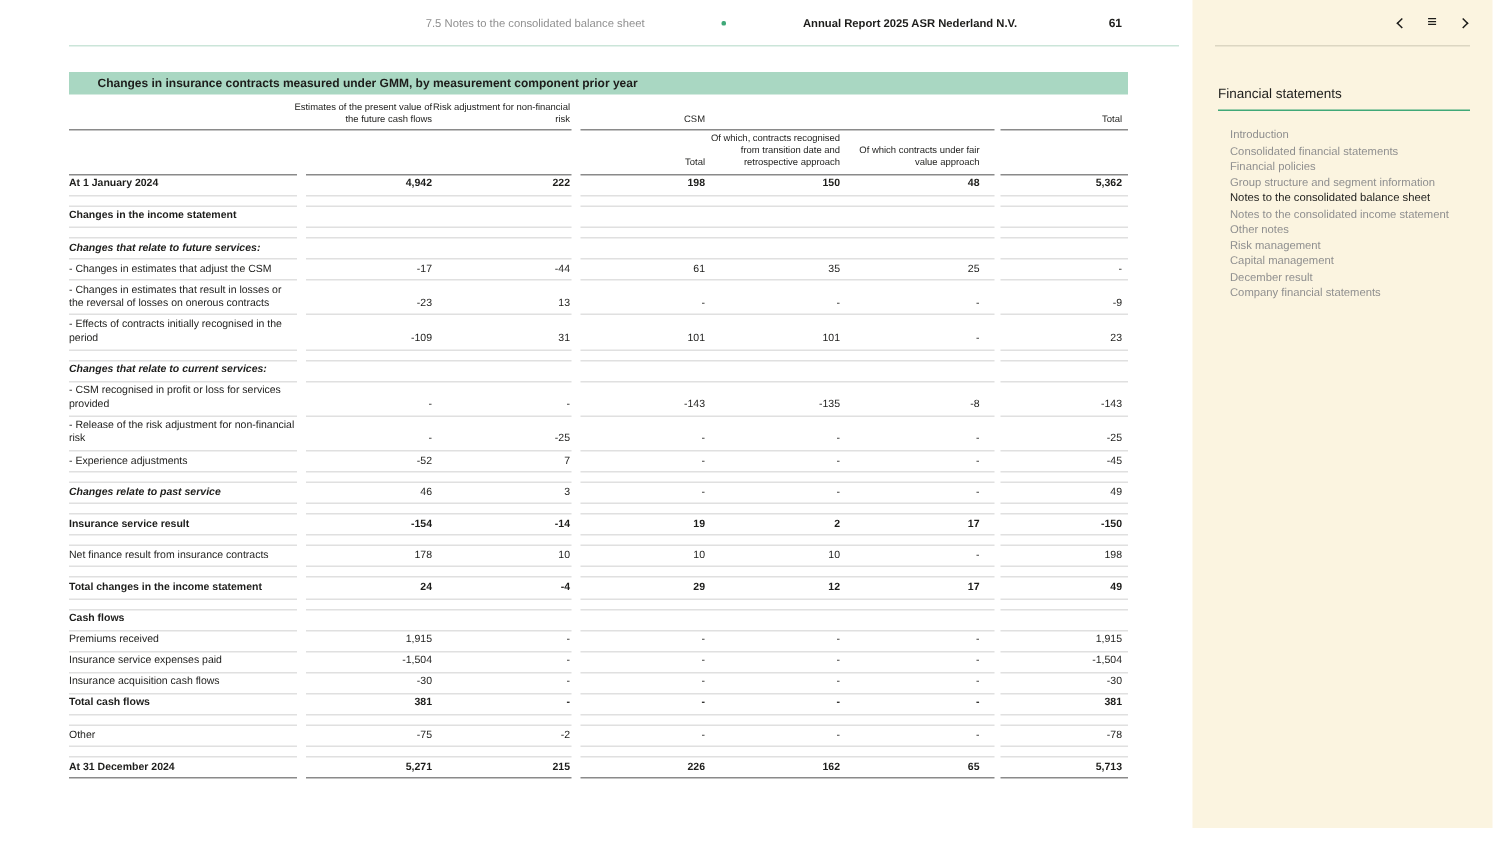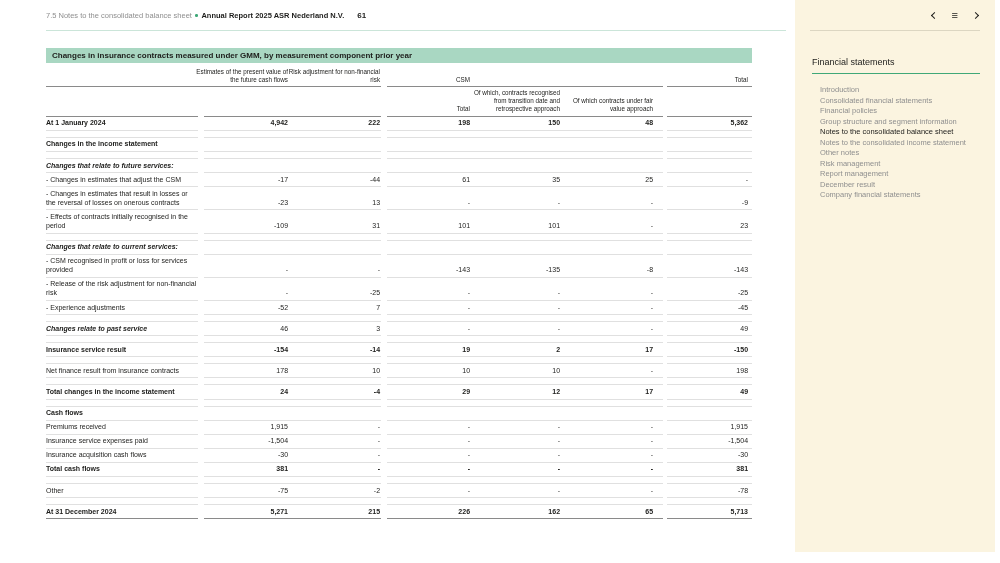--- a/index.html
+++ b/index.html
@@ -19,38 +19,38 @@
     background:#fff;
     font-family:"Liberation Sans",sans-serif;
     color:var(--text-dark);
     position:relative;
     overflow:hidden;
   }
   
   .content{position:absolute;left:46px;top:0;width:706px}
   .breadcrumb{
     position:absolute;top:11px;left:0;width:702px;
-    display:flex;align-items:baseline;
-    font-size:7.5px;white-space:nowrap;
+    display:flex;justify-content:flex-end;align-items:baseline;
+    font-size:7.5px;white-space:nowrap;gap:48px;
   }
   .bc-light{color:var(--text-gray)}
   .bc-dot{
     display:inline-block;width:2.5px;height:2.5px;border-radius:50%;
     background:var(--accent-green);margin:0 3.5px;align-self:center;
   }
   .bc-bold{font-weight:bold;color:var(--text-dark)}
   .bc-page{font-weight:bold;margin-left:13px;font-size:8px}
   .top-divider{
     position:absolute;top:30px;left:0;width:740px;height:1px;
     background:var(--divider-teal);
   }
   .table-title{
     margin-top:48px;height:15px;line-height:15px;
     background:var(--title-bar-green);
-    font-size:8px;font-weight:bold;padding-left:6px;
+    font-size:8px;font-weight:bold;padding-left:19px;
     white-space:nowrap;overflow:hidden;
   }
   
   table{
     border-collapse:collapse;table-layout:fixed;width:706px;
     margin-top:3px;font-size:7px;line-height:1.3;
   }
   th,td{vertical-align:bottom;font-weight:normal;padding:1.5px 0 2.5px}
   .num{text-align:right}
   .lbl{text-align:left}
@@ -536,17 +536,17 @@
   <div class="side-heading">Financial statements</div>
   <ul class="side-list" id="sidebar-list">
       <li>Introduction</li>
       <li>Consolidated financial statements</li>
       <li>Financial policies</li>
       <li>Group structure and segment information</li>
       <li class="active">Notes to the consolidated balance sheet</li>
       <li>Notes to the consolidated income statement</li>
       <li>Other notes</li>
       <li>Risk management</li>
-      <li>Report management</li>
+      <li>Capital management</li>
       <li>December result</li>
       <li>Company financial statements</li>
     </ul>
 </aside>
 
 </body></html>

